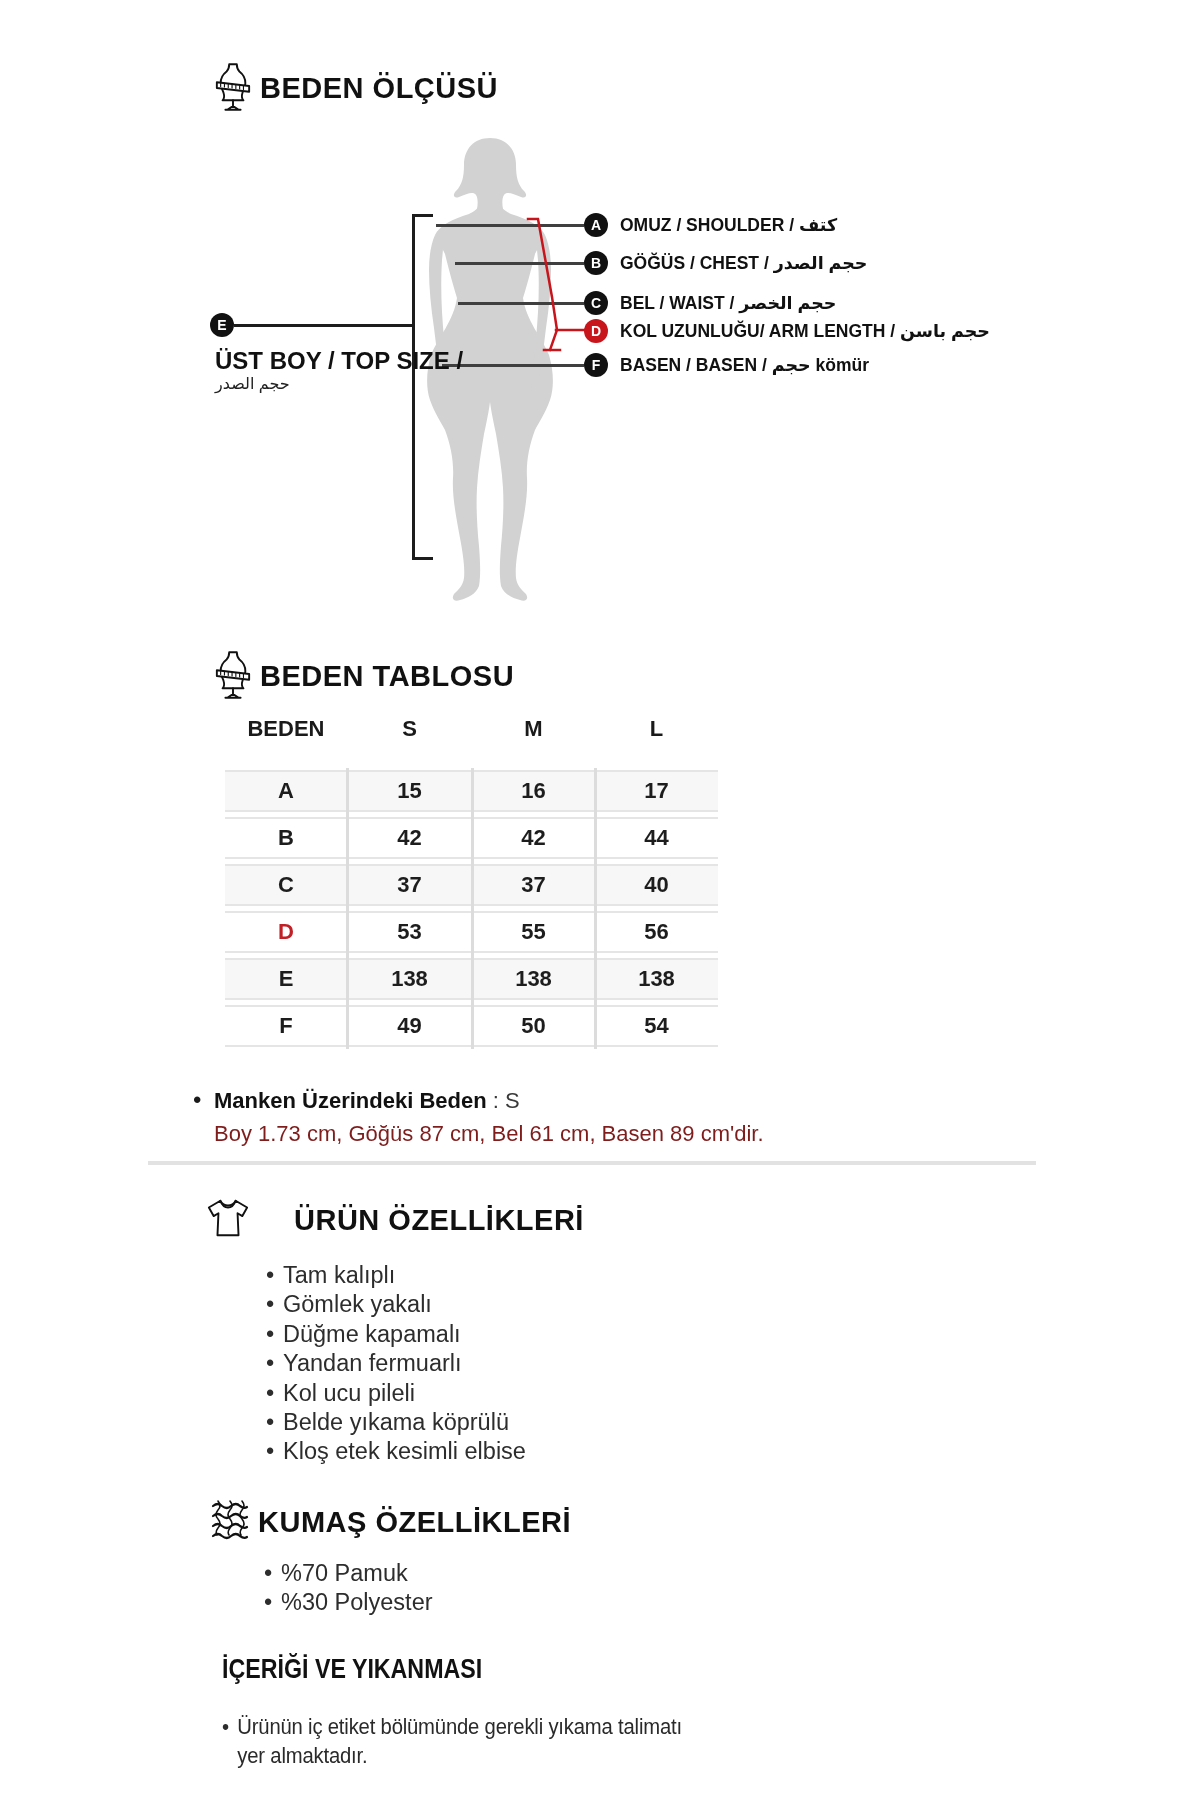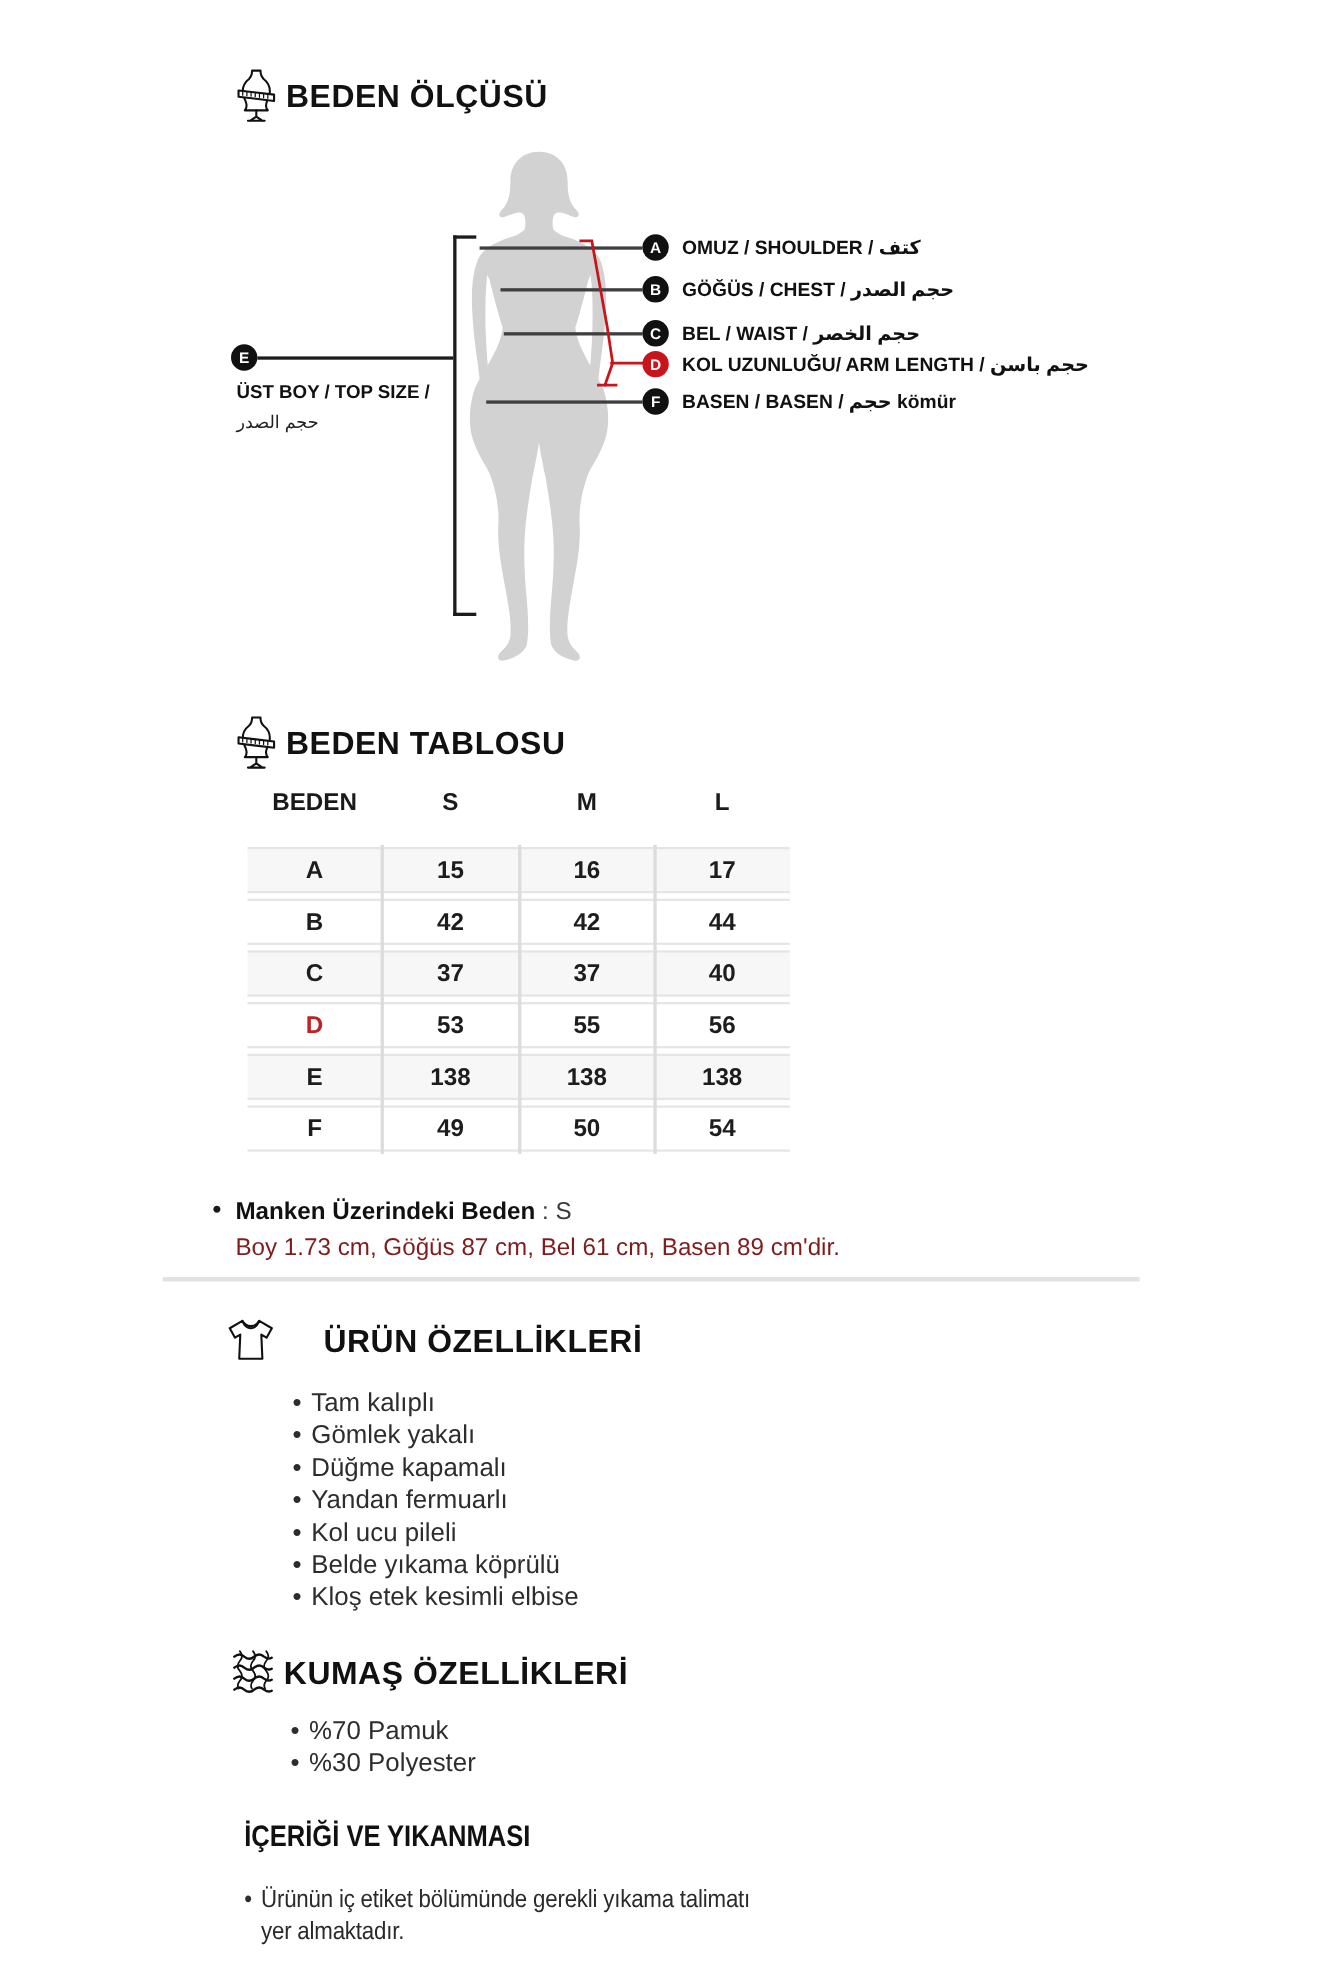--- a/index.html
+++ b/index.html
@@ -12,21 +12,21 @@
   .hdr-icon svg{display:block;}
 
   
   .m-line{position:absolute;height:2.5px;background:#3f3f3f;}
   .m-line.black{background:#1c1c1c;}
   .badge{position:absolute;width:24px;height:24px;border-radius:50%;background:#111;color:#fff;
          font-size:14px;font-weight:700;display:flex;align-items:center;justify-content:center;}
   .badge.red{background:#c8151c;}
   .callout-label{position:absolute;left:620px;height:24px;display:flex;align-items:center;
                  font-size:17.5px;font-weight:700;color:#111;white-space:nowrap;}
-  .side-label{font-size:17px;font-weight:700;color:#111;white-space:nowrap;}
+  .side-label{font-size:24px;font-weight:700;color:#111;white-space:nowrap;}
   .side-label-ar{font-size:16px;color:#222;}
 
   
   .tbl-head{position:absolute;left:225px;top:716px;width:493px;display:flex;}
   .tbl-head span{display:block;text-align:center;font-size:22px;font-weight:700;}
   .c0{width:122px;} .c1{width:125px;} .c2{width:123px;} .c3{width:123px;}
   .tbl{position:absolute;left:225px;top:770px;width:493px;height:278px;}
   .t-row{position:absolute;left:0;width:493px;height:42px;display:flex;
          border-top:2px solid #e5e5e5;border-bottom:2px solid #e5e5e5;box-sizing:border-box;}
   .t-row.alt{background:#f7f7f7;}

